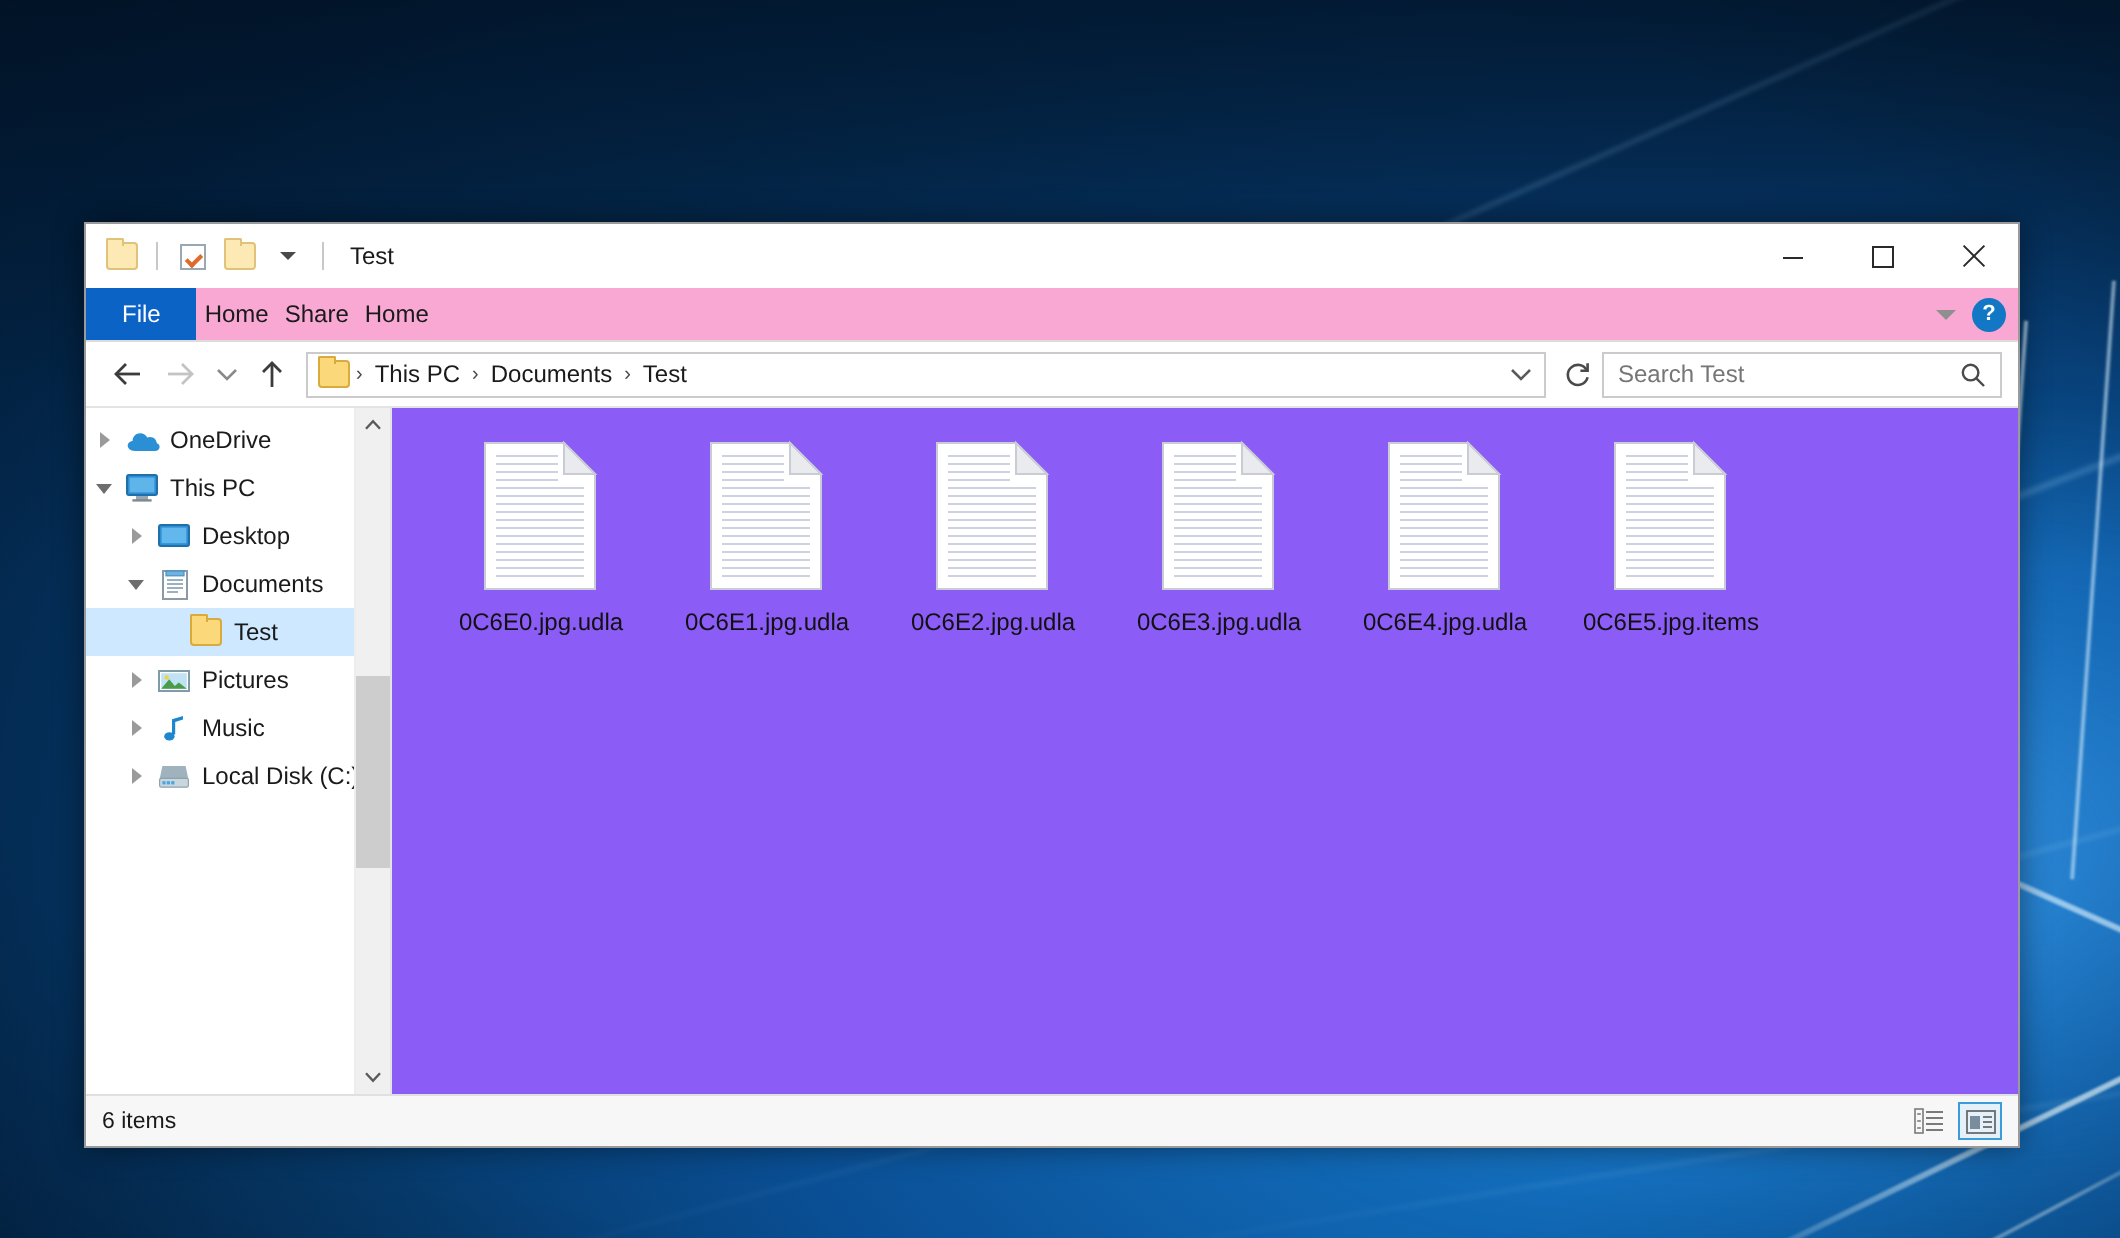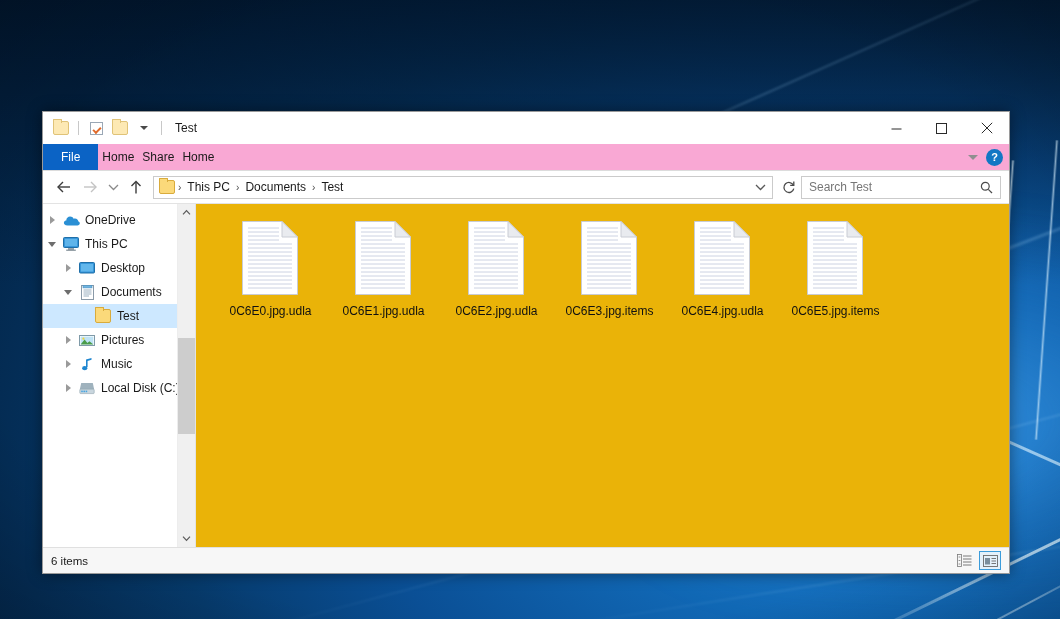--- a/index.html
+++ b/index.html
@@ -200,21 +200,21 @@
   }
   .sb-arrow { height:17px; width:17px; display:flex; align-items:center; justify-content:center; }
   .sb-track { flex:1; width:17px; position:relative; }
   .sb-thumb {
     position:absolute; left:0; width:17px; top: 38%; height: 31%;
     background:#cdcdcd;
   }
 
   
   .content {
-    flex: 1; background:#eab308; border-left:1px solid #e3e3e3;
+    flex: 1; background:#8b5cf6; border-left:1px solid #e3e3e3;
     position:relative; overflow:hidden; padding: 10px 0 0 0;
   }
   .filegrid {
     display:flex; flex-wrap:wrap; padding-left: 18px; padding-top: 2px;
   }
   .fileitem {
     width: 113px; display:flex; flex-direction:column; align-items:center;
     padding-top: 4px;
   }
   .doc-icon { width: 60px; height: 76px; position: relative; }
@@ -613,21 +613,21 @@
                     <line x1="7" y1="44" x2="51" y2="44"></line>
                   <line x1="7" y1="48" x2="51" y2="48"></line>
                     <line x1="7" y1="52" x2="51" y2="52"></line>
                   <line x1="7" y1="56" x2="51" y2="56"></line>
                     <line x1="7" y1="60" x2="51" y2="60"></line>
                   <line x1="7" y1="64" x2="51" y2="64"></line>
                     <line x1="7" y1="68" x2="51" y2="68"></line>
                 </g>
               </svg>
             </div>
-            <div class="fname">0C6E3.jpg.items</div>
+            <div class="fname">0C6E3.jpg.udla</div>
           </div>
 
           <div class="fileitem">
             <div class="doc-icon">
               <svg width="60" height="76" viewBox="0 0 60 76">
                 <path d="M1.5 1.5 L41 1.5 L56.5 17 L56.5 74.5 L1.5 74.5 Z" fill="#ffffff" stroke="#c9ccd4" stroke-width="1"></path>
                 <path d="M41 1.5 L56.5 17 L41 17 Z" fill="#e9ebef" stroke="#c9ccd4" stroke-width="1"></path>
                 <g stroke="#ccd2e2" stroke-width="1">
                   <line x1="7" y1="8" x2="38" y2="8"></line>
                     <line x1="7" y1="12" x2="38" y2="12"></line>

